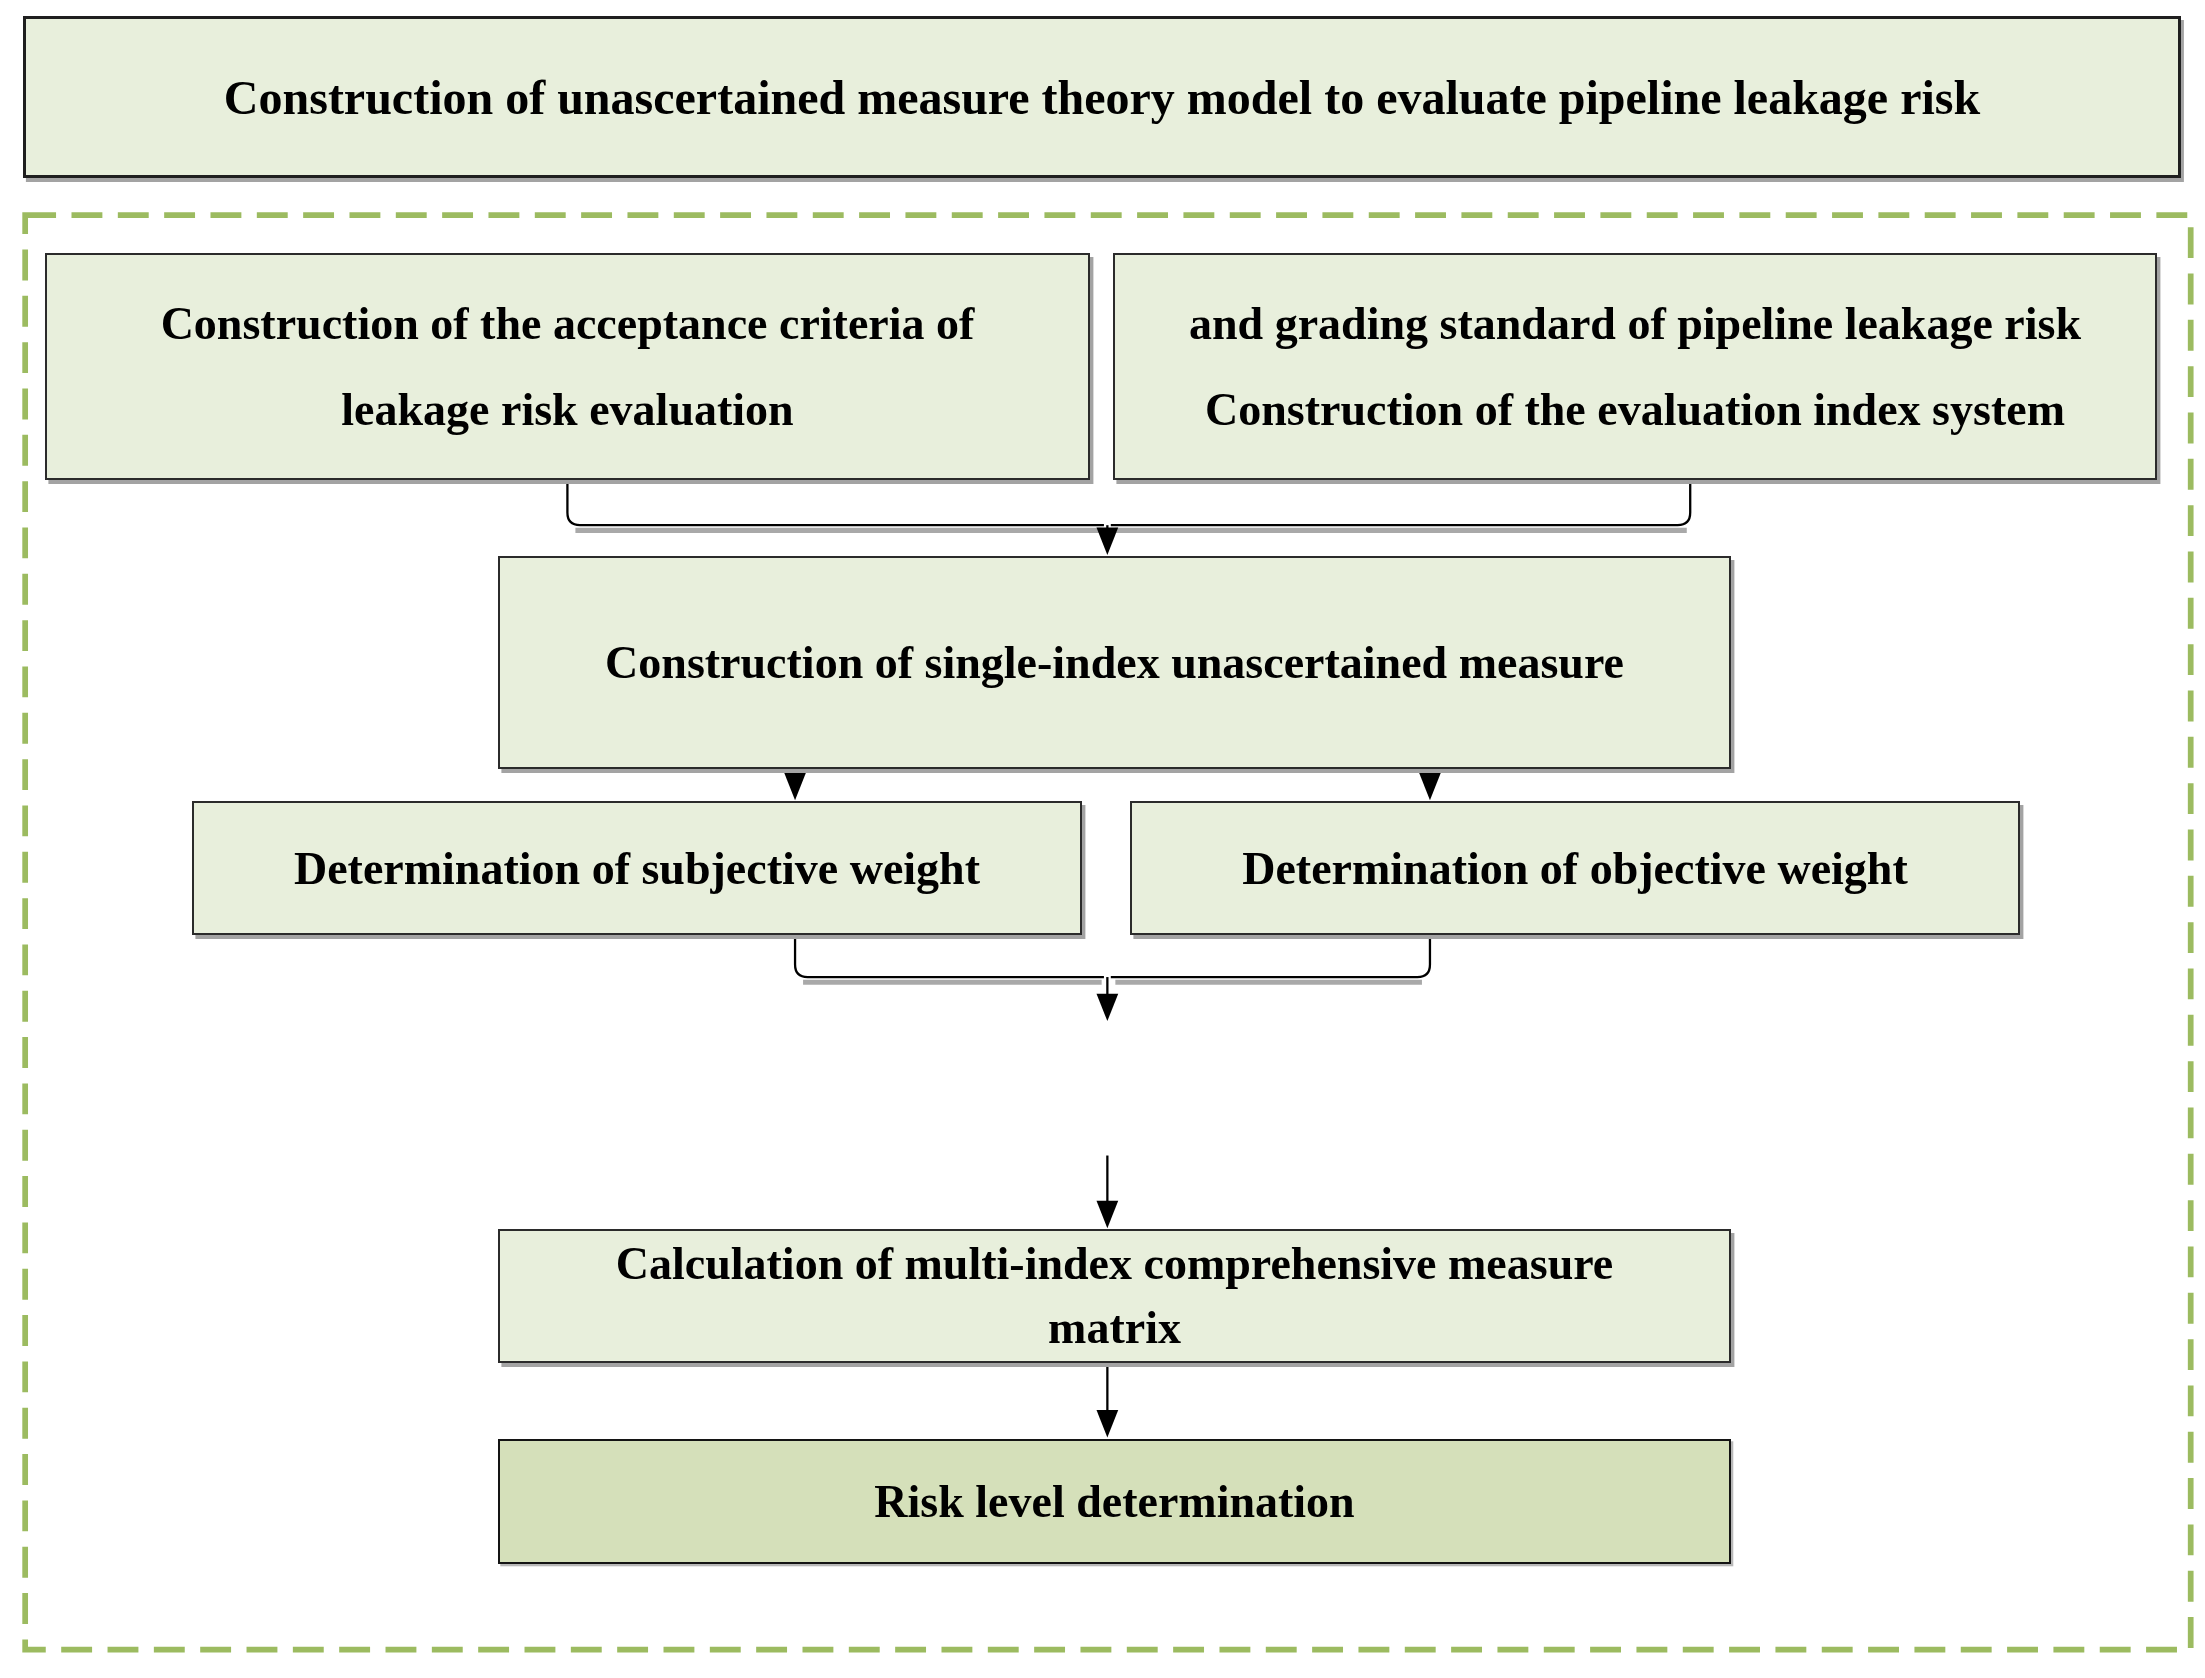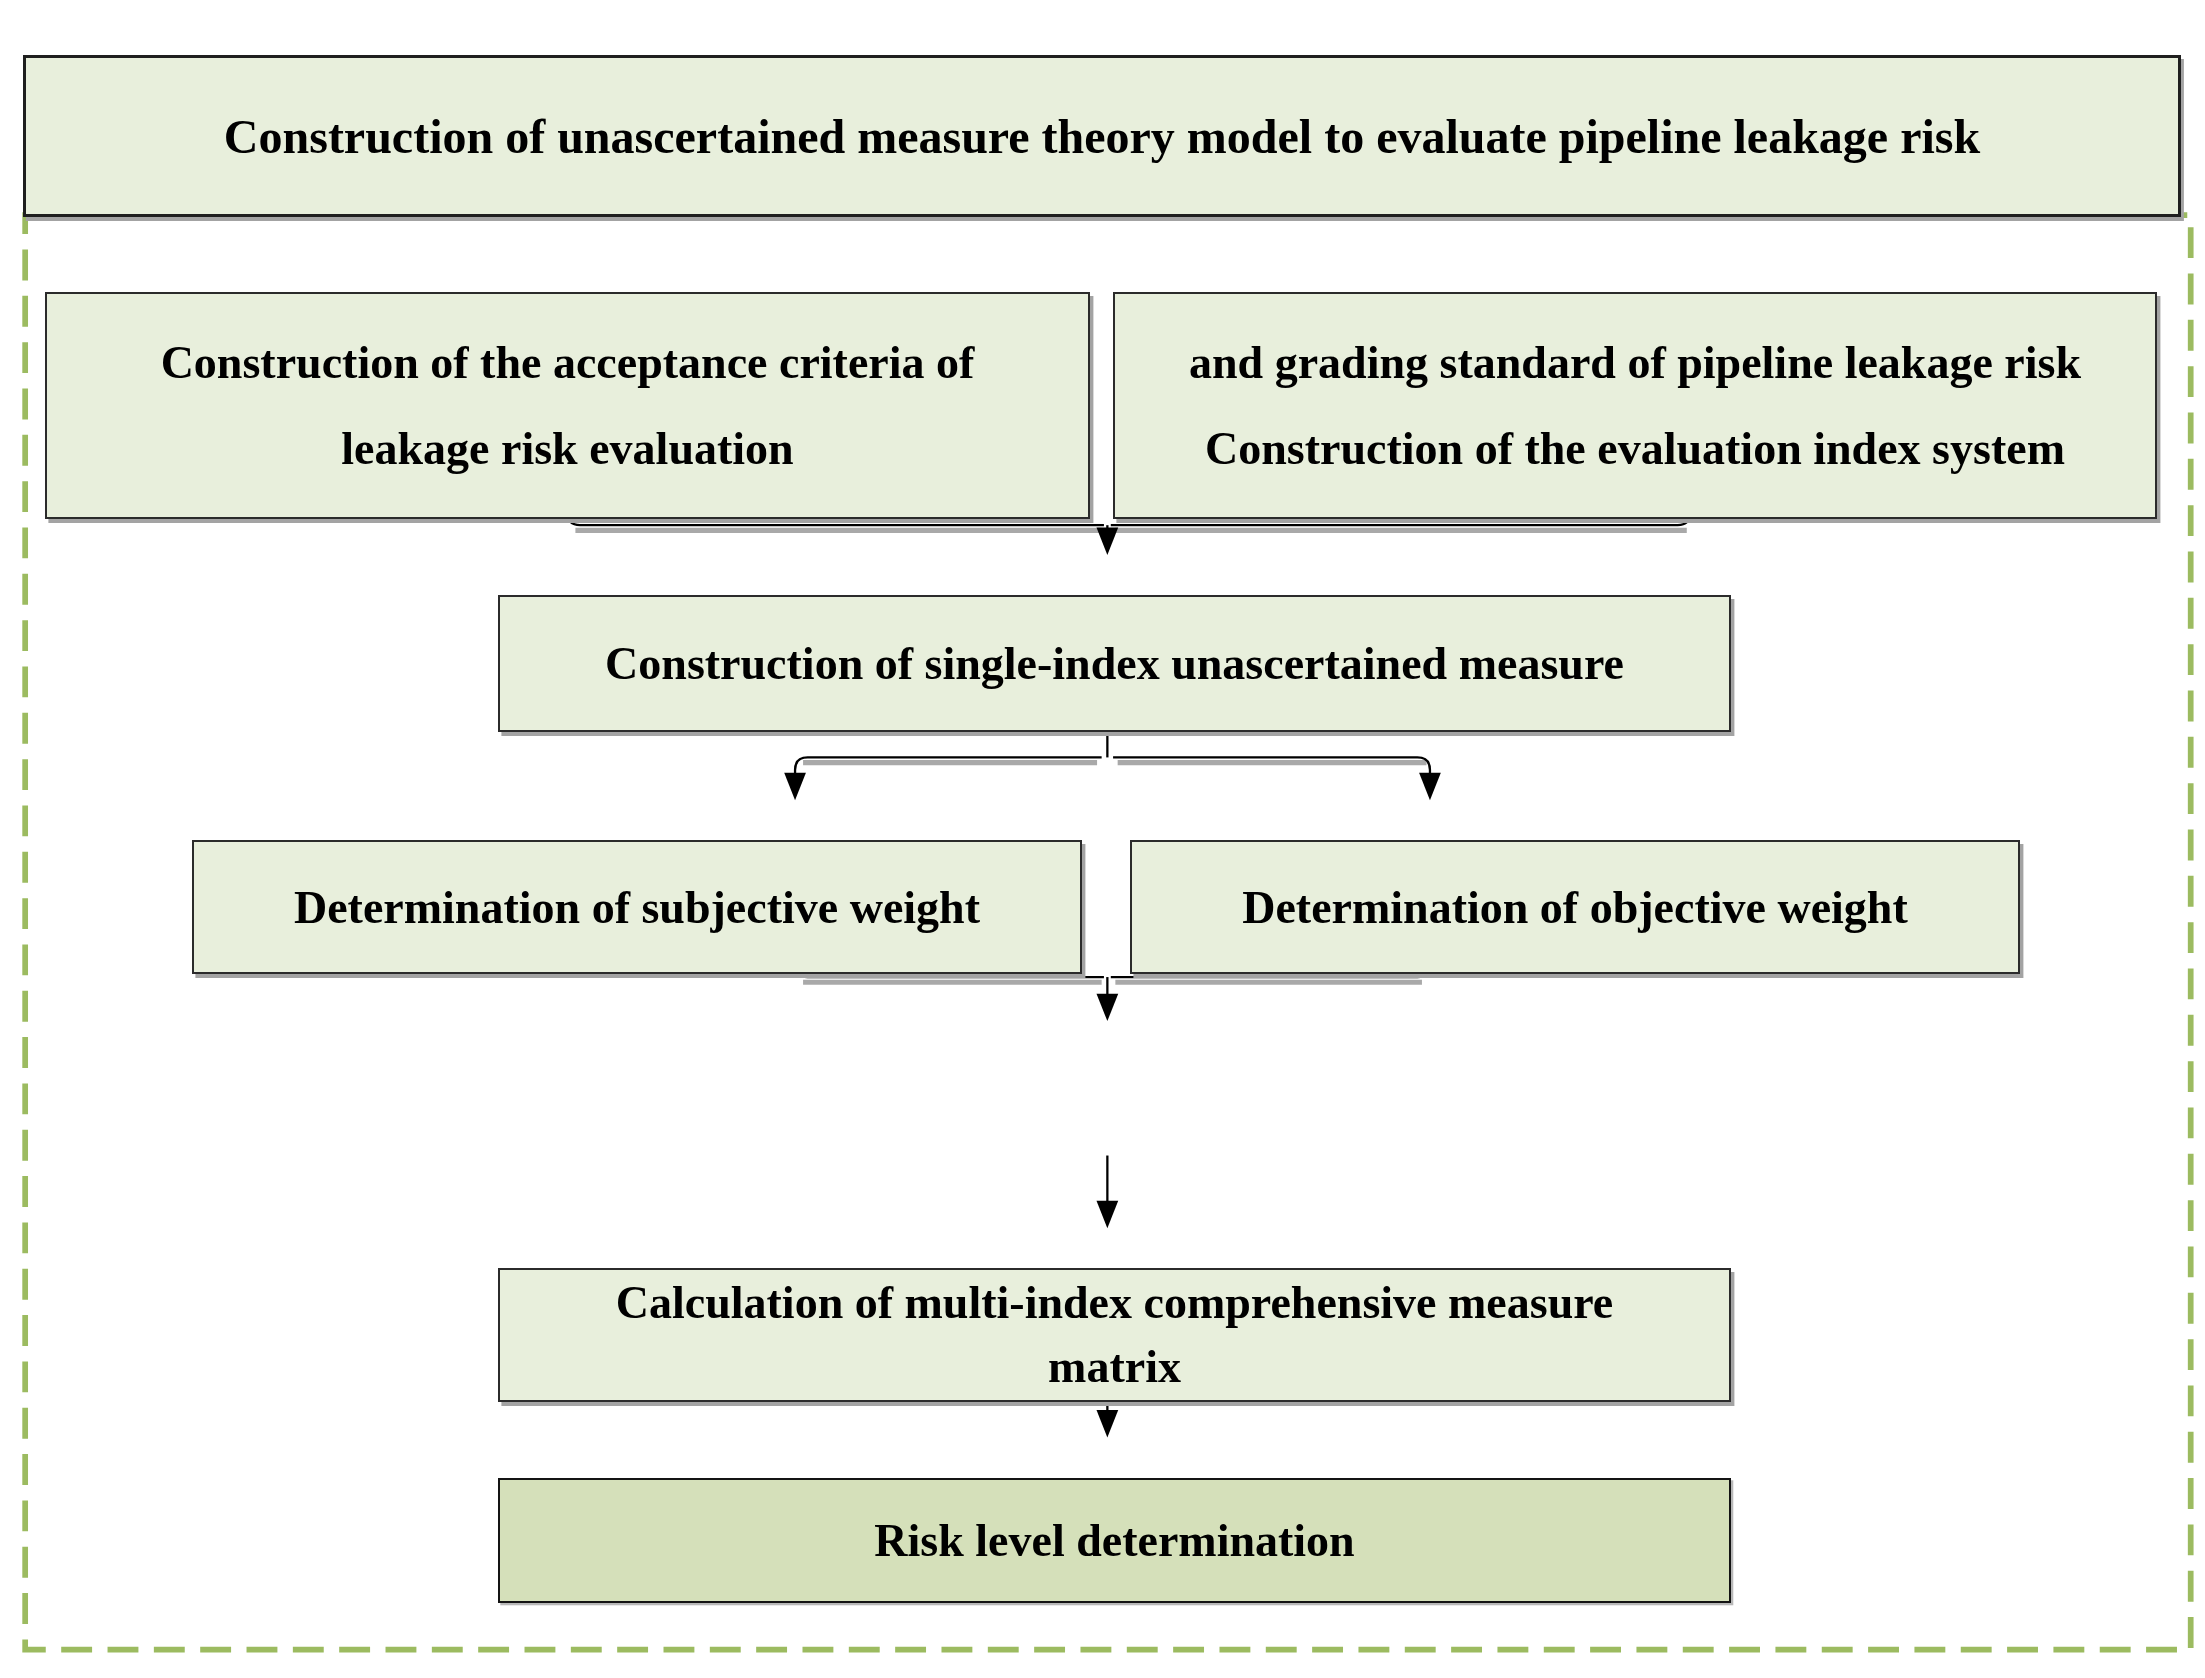--- a/index.html
+++ b/index.html
@@ -25,34 +25,33 @@
     position:absolute;
     box-sizing:border-box;
     background:var(--node-fill);
     border:2.3px solid var(--node-border);
     box-shadow:3.4px 4px 0 var(--shadow);
     display:flex;flex-direction:column;justify-content:center;align-items:center;
     text-align:center;
     font-weight:bold;
     font-size:46px;
     z-index:2;
-    margin-top:39px;
   }
   .node .line{display:block;white-space:nowrap;}
   .n-title{
     left:23px;top:16px;width:2158px;height:162px;
     border:3.4px solid #1f1f1f;
     font-size:48px;
     box-shadow:2.9px 4px 0 var(--shadow);
   }
   .n-acceptance{left:45px;top:253px;width:1045px;height:227px;}
   .n-acceptance .line{line-height:86px;}
   .n-index{left:1113px;top:253px;width:1044px;height:227px;}
   .n-index .line{line-height:86px;}
-  .n-single{left:498px;top:556px;width:1233px;height:137px;}
+  .n-single{left:498px;top:556px;width:1233px;height:213px;}
   .n-single .line{line-height:73px;}
   .n-subjective{left:192px;top:801px;width:890px;height:134px;}
   .n-objective{left:1130px;top:801px;width:890px;height:134px;}
   .n-combined{left:498px;top:1022px;width:1233px;height:132px;}
   .n-combined .line{line-height:64px;}
   .n-matrix{left:498px;top:1229px;width:1233px;height:134px;}
   .n-matrix .line{line-height:64px;}
   .n-risk{
     left:498px;top:1439px;width:1233px;height:125px;
     background:var(--risk-fill);

